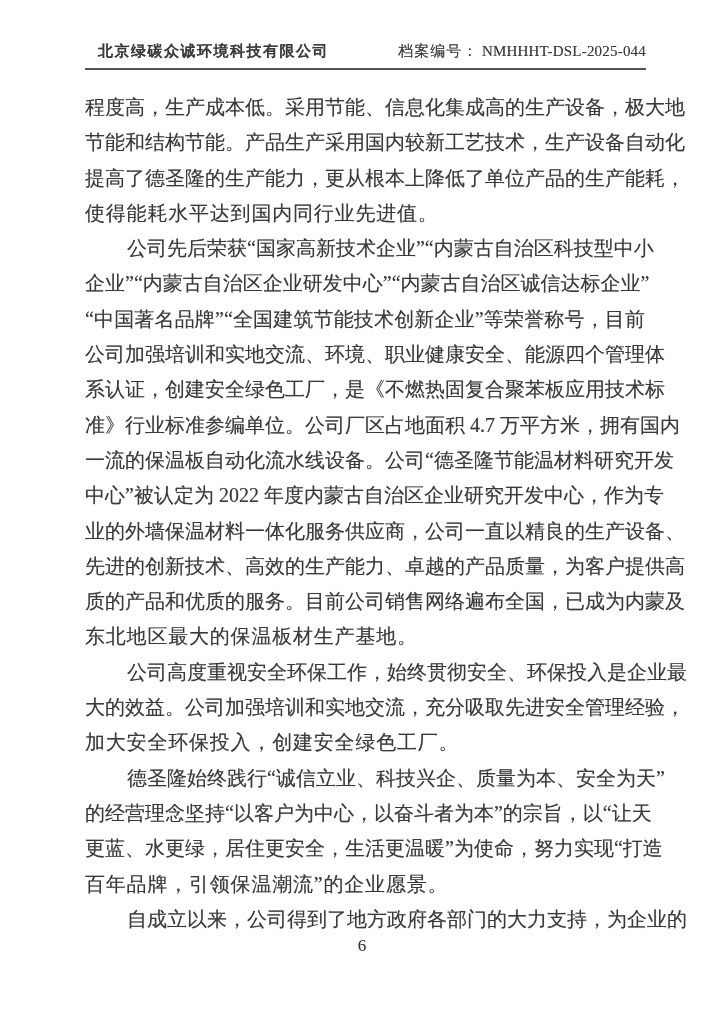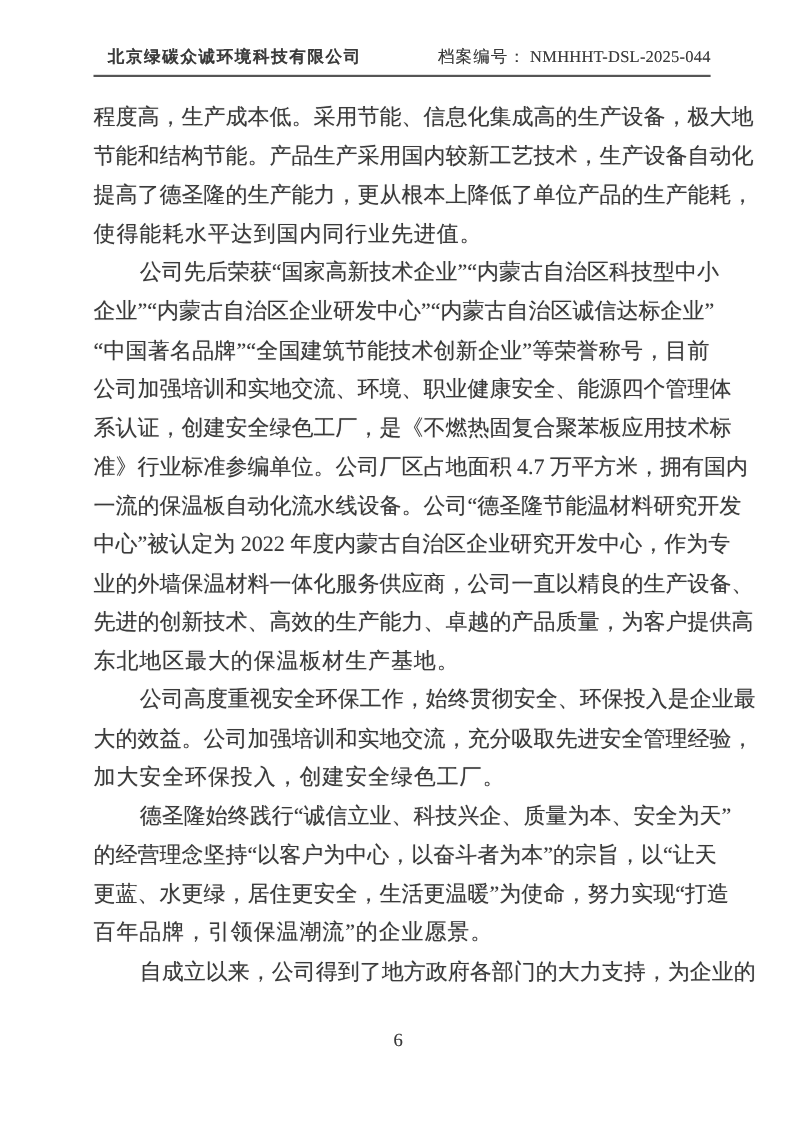--- a/index.html
+++ b/index.html
@@ -116,20 +116,21 @@
         <div class="line indent">公司先后荣获“国家高新技术企业”“内蒙古自治区科技型中小</div>
         <div class="line">企业”“内蒙古自治区企业研发中心”“内蒙古自治区诚信达标企业”</div>
         <div class="line">“中国著名品牌”“全国建筑节能技术创新企业”等荣誉称号，目前</div>
         <div class="line">公司加强培训和实地交流、环境、职业健康安全、能源四个管理体</div>
         <div class="line">系认证，创建安全绿色工厂，是《不燃热固复合聚苯板应用技术标</div>
         <div class="line">准》行业标准参编单位。公司厂区占地面积 4.7 万平方米，拥有国内</div>
         <div class="line">一流的保温板自动化流水线设备。公司“德圣隆节能温材料研究开发</div>
         <div class="line">中心”被认定为 2022 年度内蒙古自治区企业研究开发中心，作为专</div>
         <div class="line">业的外墙保温材料一体化服务供应商，公司一直以精良的生产设备、</div>
         <div class="line">先进的创新技术、高效的生产能力、卓越的产品质量，为客户提供高</div>
+        <div class="line">质的产品和优质的服务。目前公司销售网络遍布全国，已成为内蒙及</div>
         <div class="line no-flush">东北地区最大的保温板材生产基地。</div>
       </div>
       <div class="paragraph">
         <div class="line indent">公司高度重视安全环保工作，始终贯彻安全、环保投入是企业最</div>
         <div class="line">大的效益。公司加强培训和实地交流，充分吸取先进安全管理经验，</div>
         <div class="line no-flush">加大安全环保投入，创建安全绿色工厂。</div>
       </div>
       <div class="paragraph">
         <div class="line indent">德圣隆始终践行“诚信立业、科技兴企、质量为本、安全为天”</div>
         <div class="line">的经营理念坚持“以客户为中心，以奋斗者为本”的宗旨，以“让天</div>

